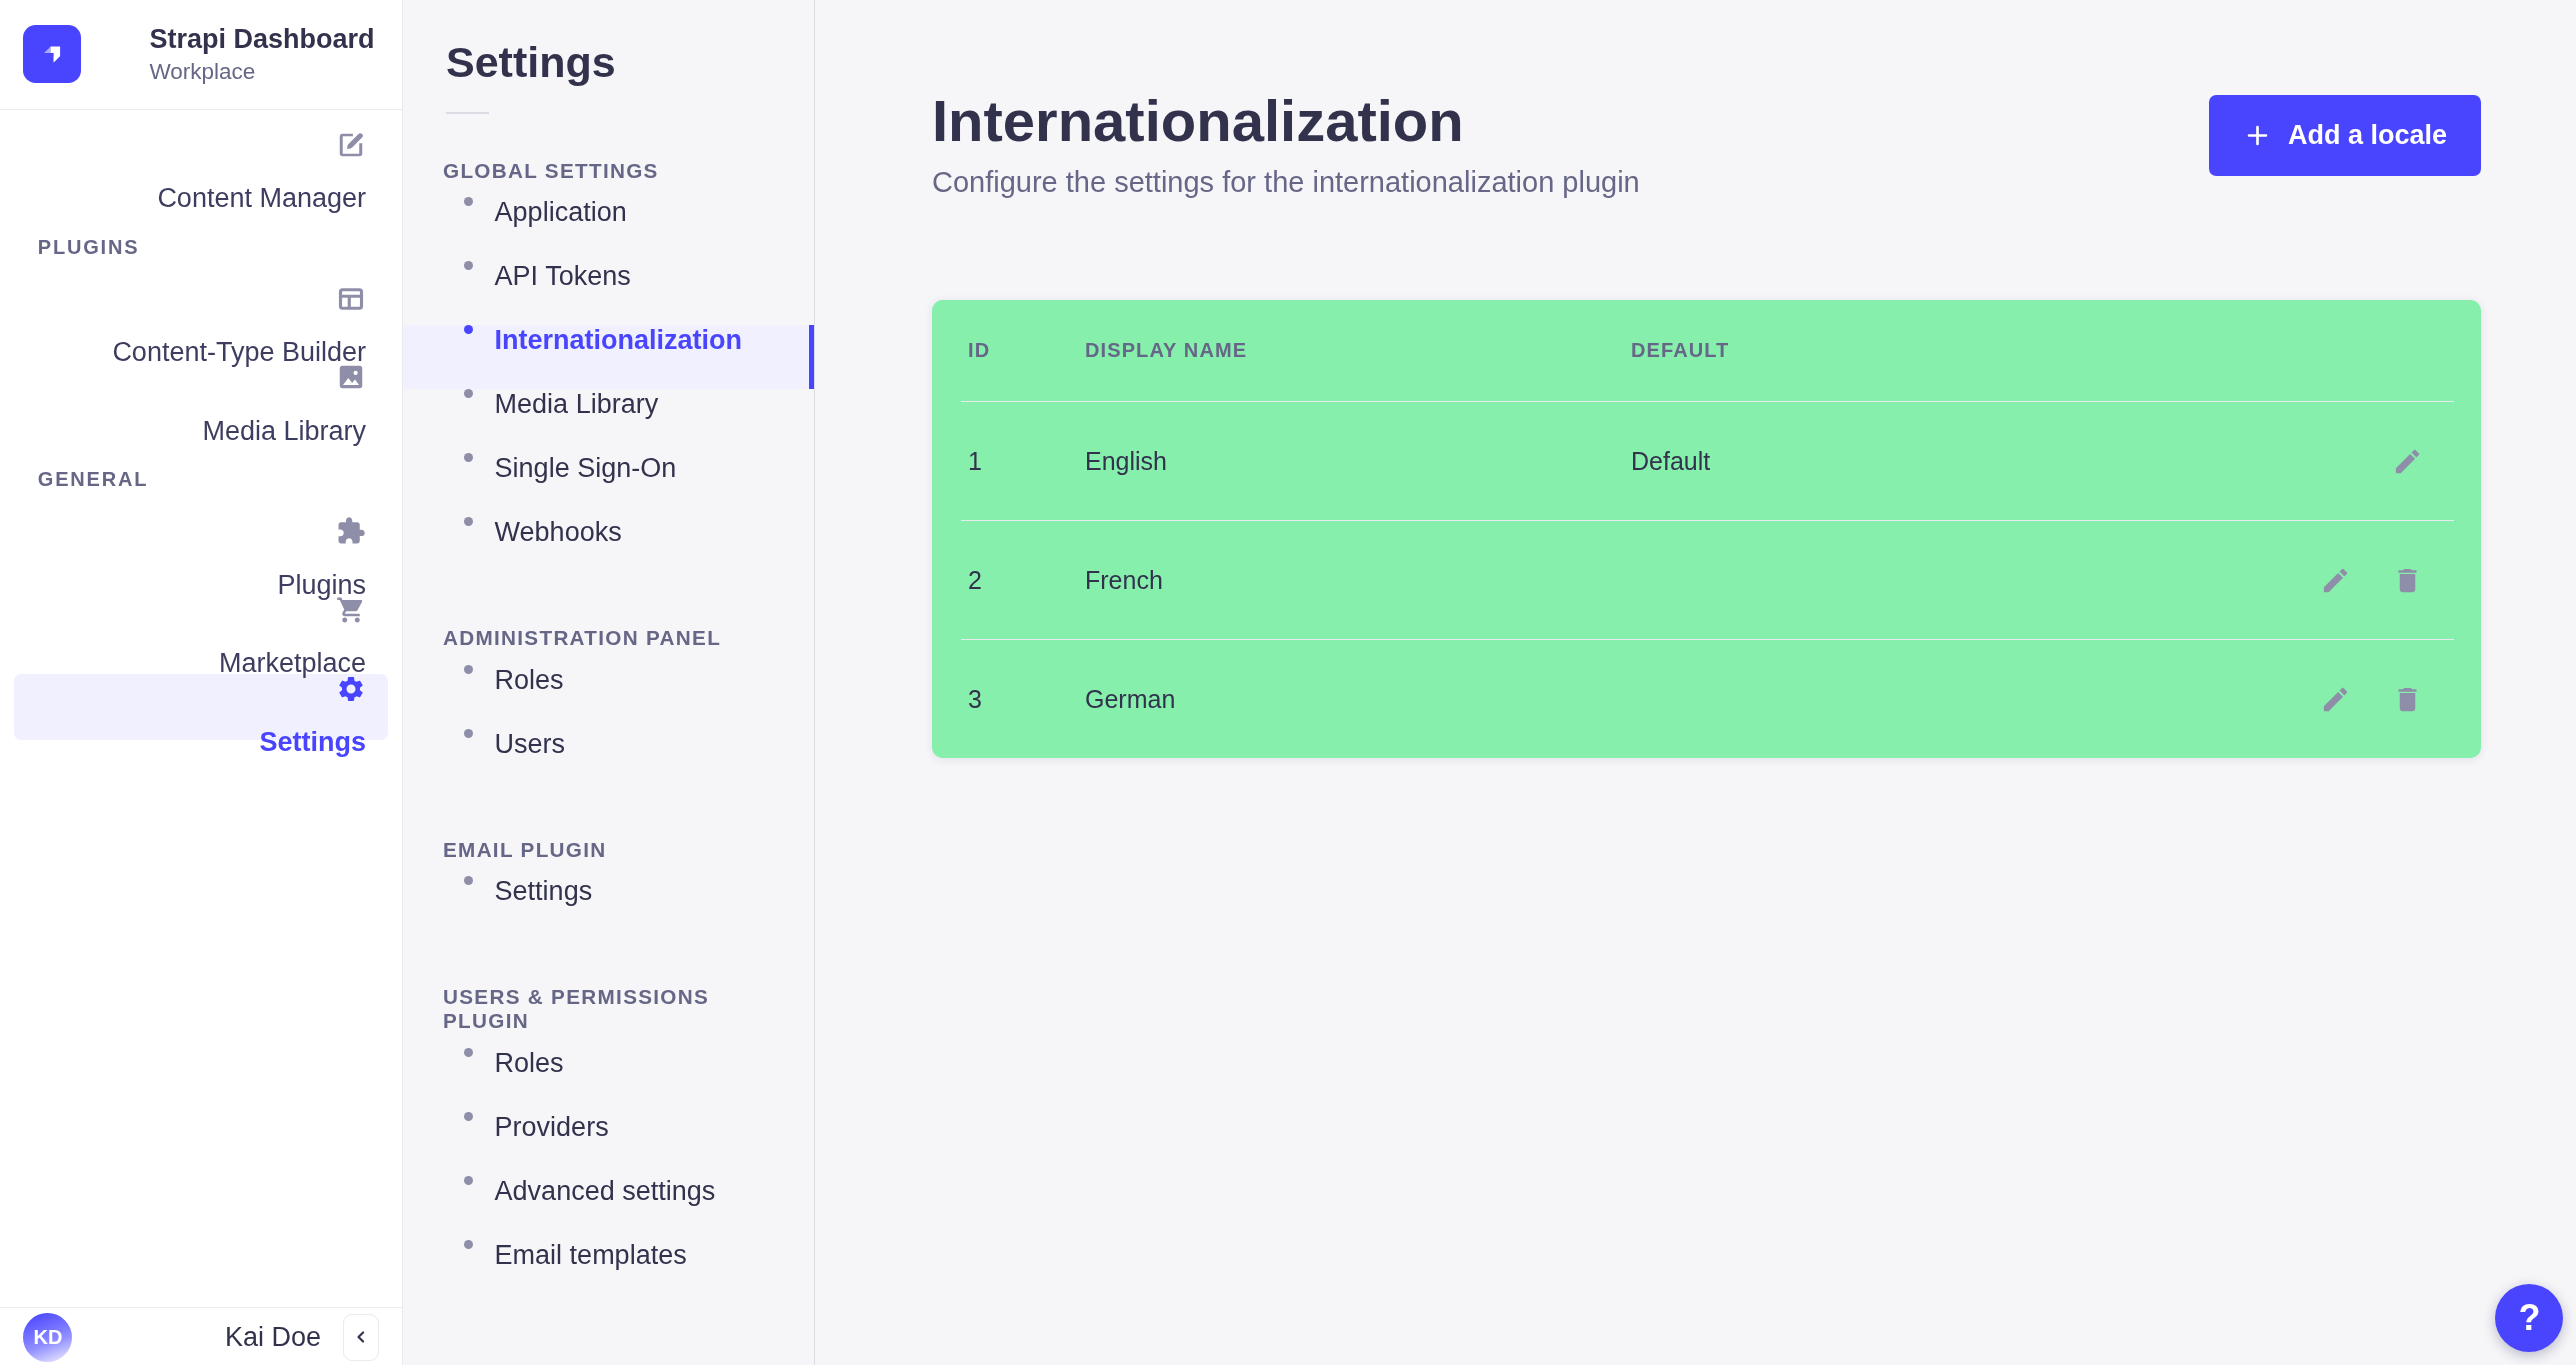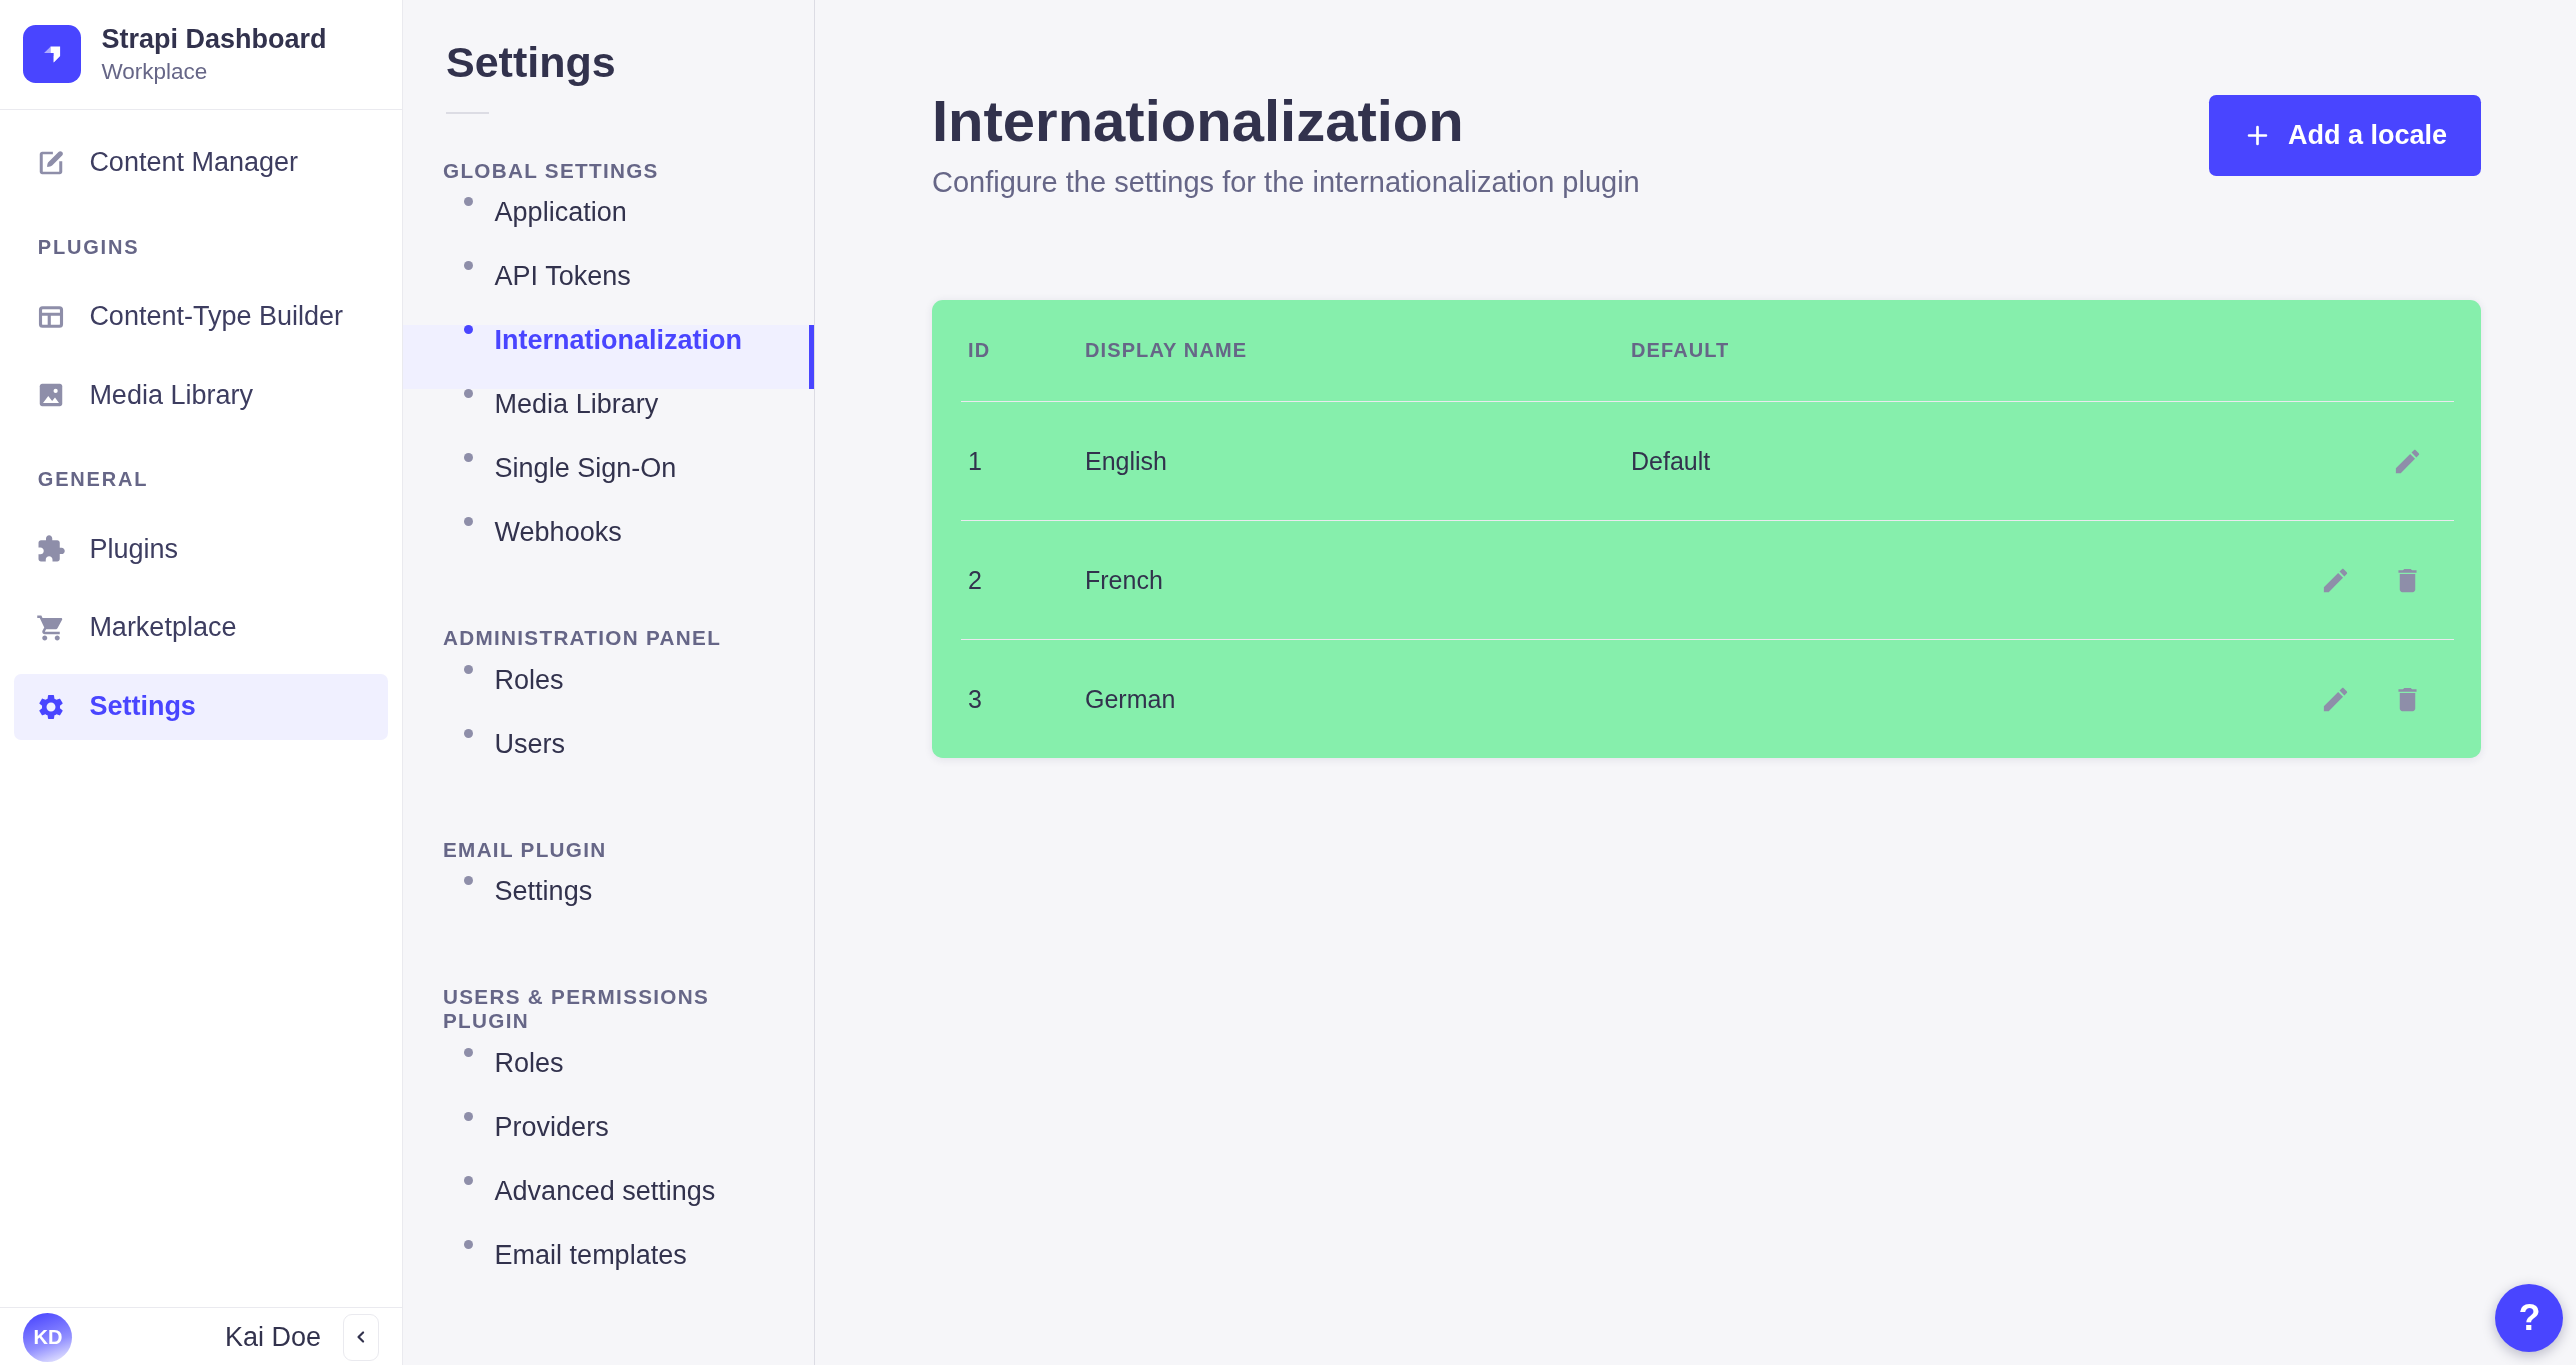--- a/index.html
+++ b/index.html
@@ -24,36 +24,37 @@
     display:flex; align-items:center; gap:20px;
     padding:23.4px 23.4px;
     border-bottom:1.8px solid #EAEAEF;
   }
   .brand-logo {
     width:58px; height:58px; border-radius:12.6px;
     background:#4945FF;
     display:flex; align-items:center; justify-content:center;
     flex:none;
   }
-  .brand-text { display:flex; flex-direction:column; }
+  .brand-text { display:flex; flex-direction:column;margin-left:48px; }
   .brand-name { font-size:27px; font-weight:700; color:#32324D; line-height:1.2; }
   .brand-sub  { font-size:22.5px; color:#666687; margin-top:3.6px; }
 
   .nav { padding:20px 14.4px 0; flex:1; overflow:hidden; }
   .nav-section-label {
     font-size:20px; font-weight:700; letter-spacing:1.8px;
     color:#666687; text-transform:uppercase;
     padding:0 23.4px; margin:40px 0 25px;
   }
   .nav-item {
     height:66px; border-radius:7.2px;
-    display:flex; align-items:center; gap:23.4px;
+    display:flex; align-items:flex-end; gap:23.4px;
     padding:0 21.6px; margin-bottom:12.6px;
     font-size:27px; color:#3d3d60;
     cursor:pointer;
+    flex-direction:column;
   }
   .nav-icon { color:#8E8EA9; flex:none; display:flex; }
   .nav-icon svg { width:30px; height:30px; fill:currentColor; }
   .nav-item.active { background:#F0F0FF; color:#4945FF; font-weight:700; }
   .nav-item.active .nav-icon { color:#4945FF; }
 
   .sidebar-footer {
     border-top:1.8px solid #EAEAEF;
     display:flex; align-items:center; gap:21.6px;
     padding:5.4px 23.4px; height:59px;

